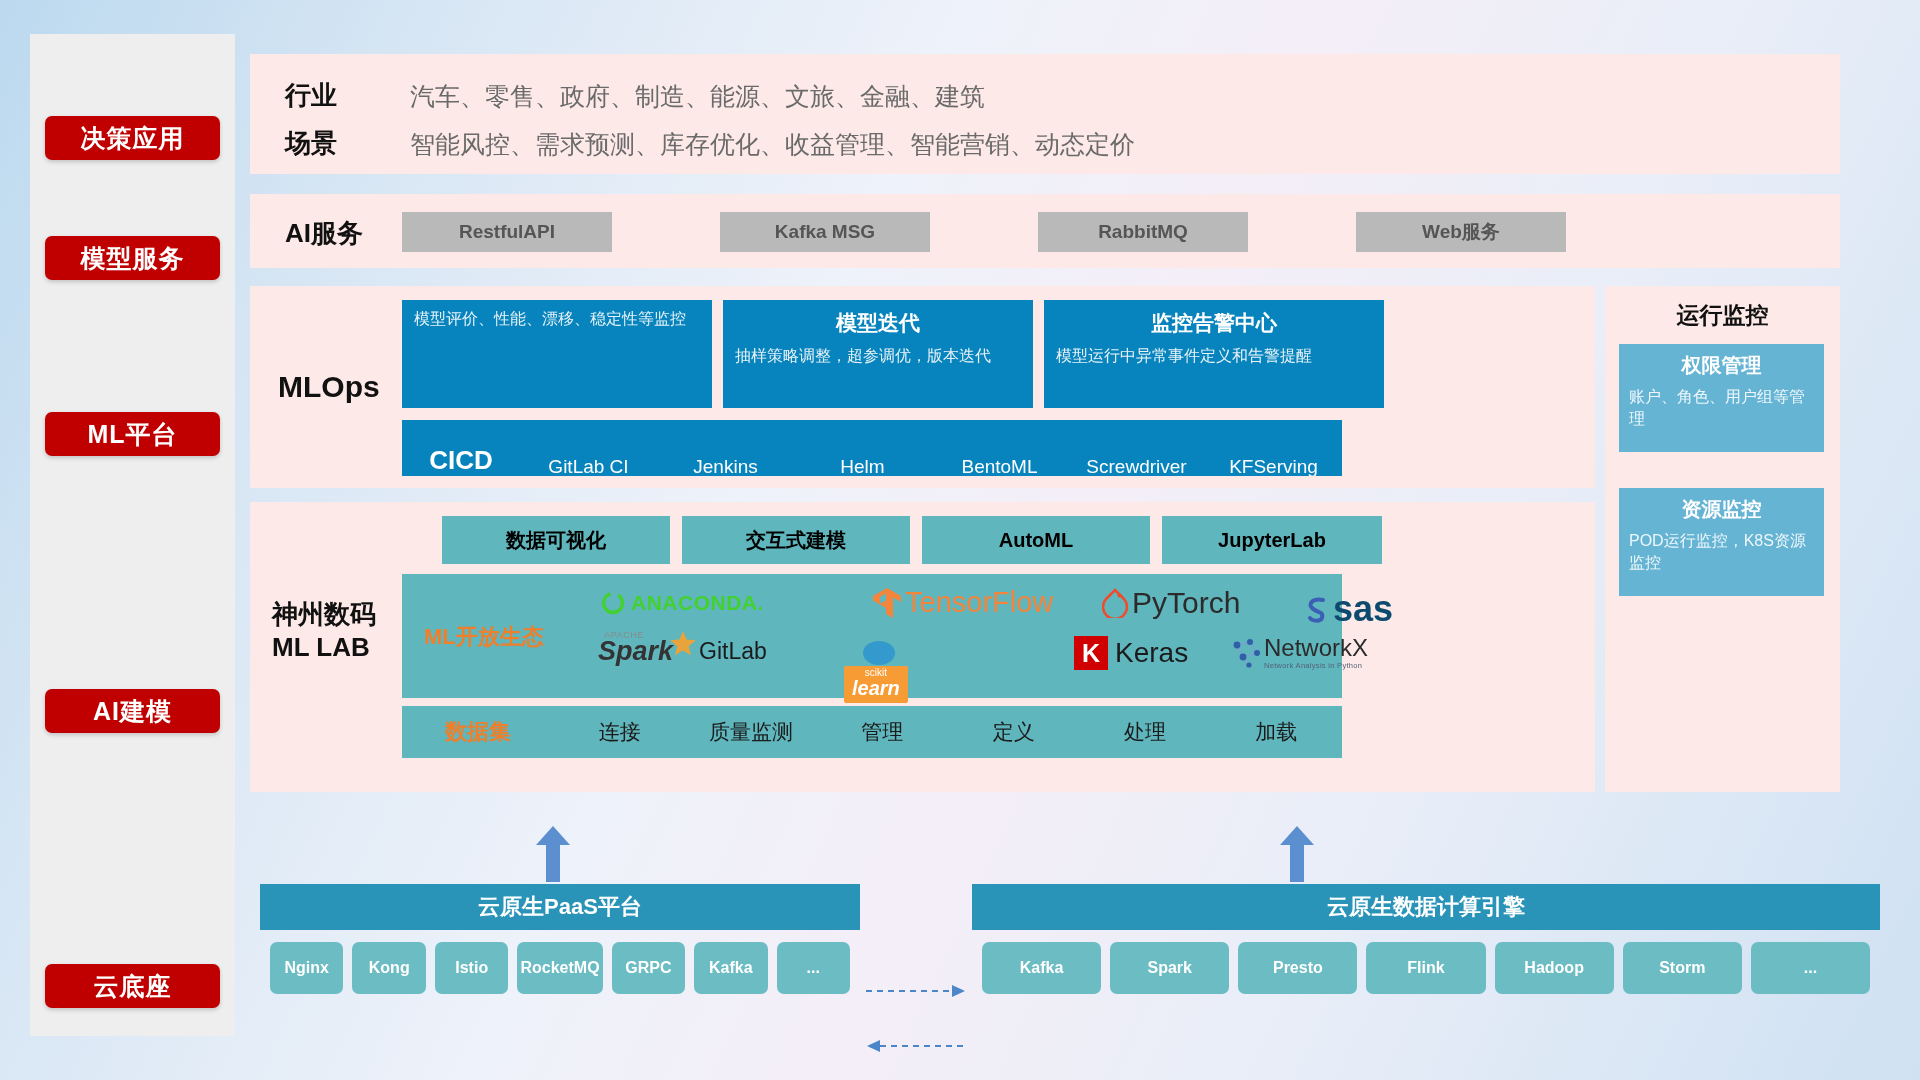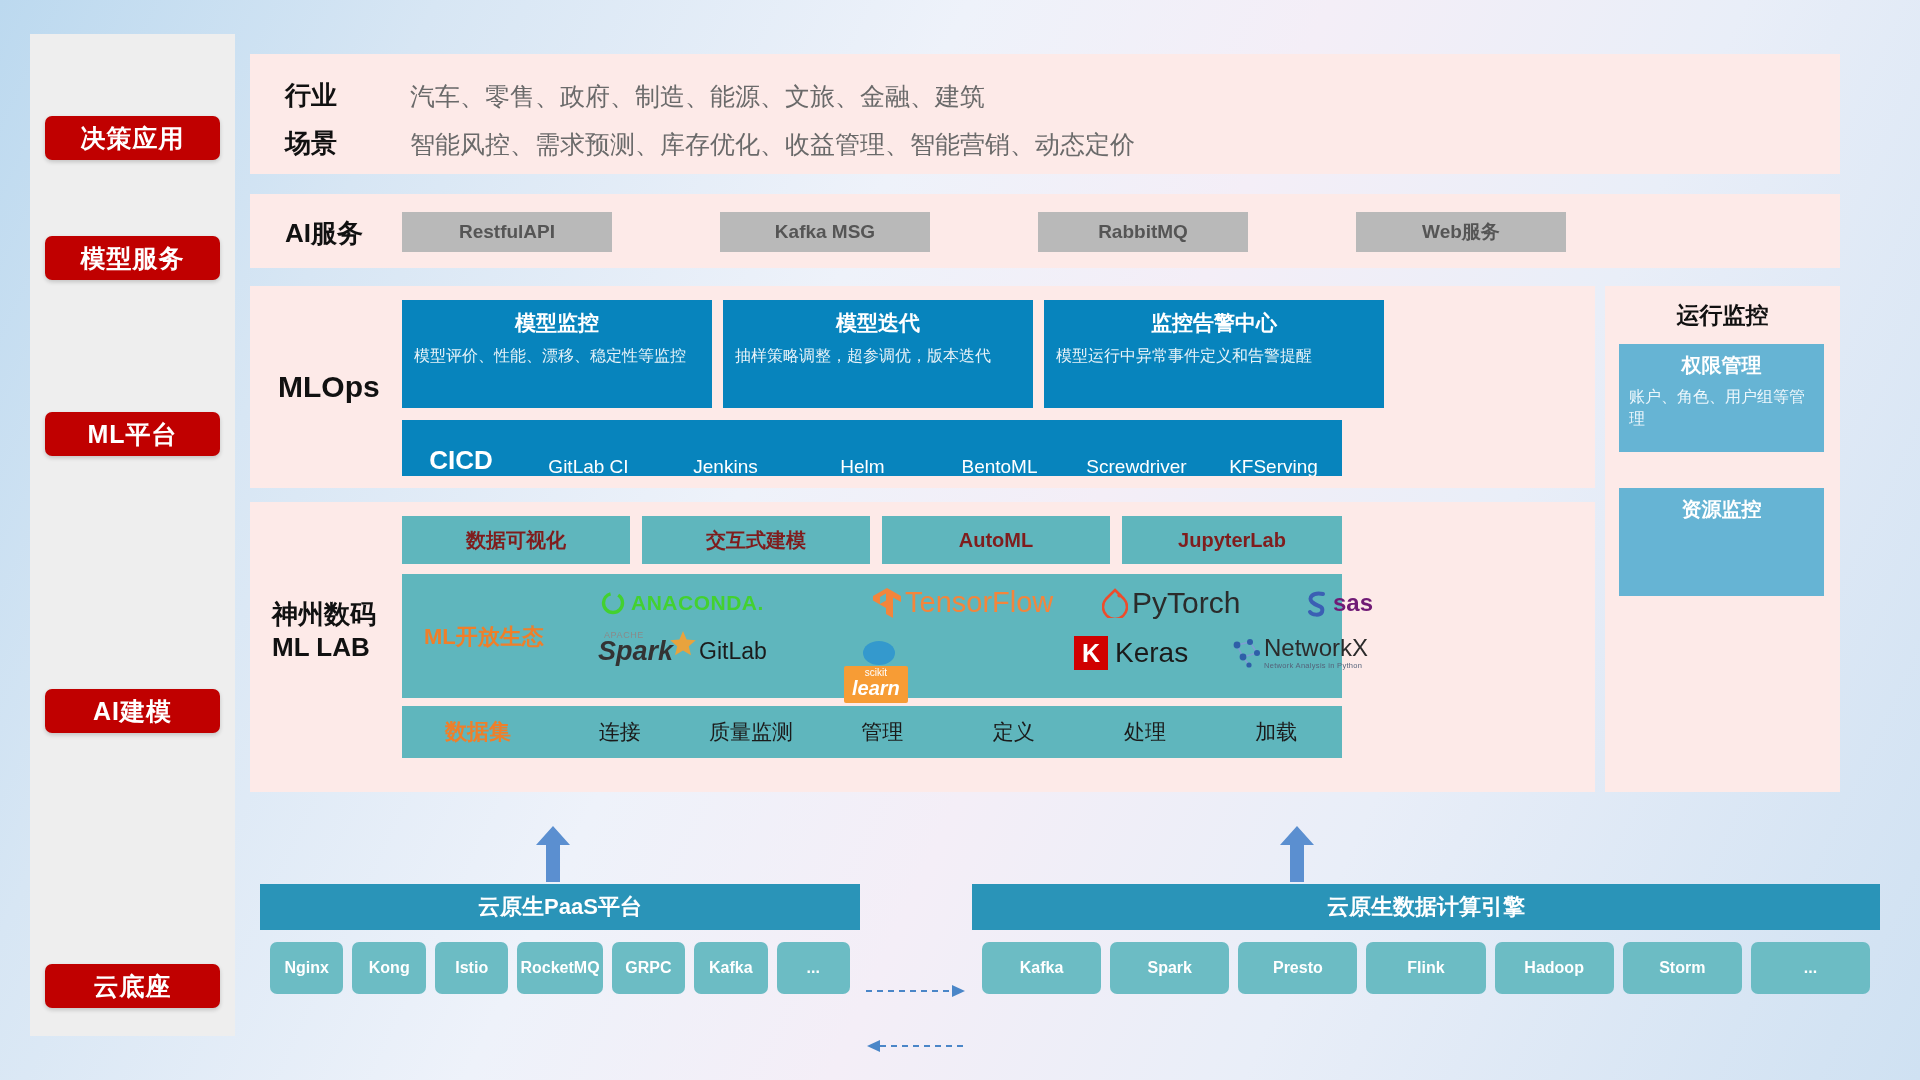--- a/index.html
+++ b/index.html
@@ -60,22 +60,22 @@
   #cicd-bar{
     position:absolute; left:152px; top:134px; width:940px; height:56px;
     background:#0784bd; overflow:hidden; display:flex; align-items:flex-end;
   }
   #cicd-bar .head{ color:#fff; font-size:26px; font-weight:bold; width:118px; text-align:center; flex:none; }
   #cicd-bar .it{ color:#fff; font-size:19px; text-align:center; flex:1 1 0; min-width:0; line-height:1.0; }
 
   
   .lab-tab{
     position:absolute; top:14px; height:48px; width:228px;
-    background:#5fb6bd; color:#7f1d1d; font-size:20px; font-weight:bold;
-    display:flex; align-items:center; justify-content:center;
+    background:#5fb6bd; color:#000000; font-size:20px; font-weight:bold;
+    display:flex; align-items:center; justify-content:center;margin-left:40px;
   }
   #eco-box{
     position:absolute; left:152px; top:72px; width:940px; height:124px;
     background:#5fb6bd;
   }
   #eco-box .eco-label{
     position:absolute; left:22px; top:48px; color:#ef7f2a; font-size:22px; font-weight:bold;
   }
   .logo{ position:absolute; display:flex; align-items:center; }
   #ds-box{
@@ -153,21 +153,20 @@
       </div>
     <div class="svc-box" style="left:1106px">
         <span>Web服务</span>
       </div>
   </div>
 
   <div class="band" id="band-mlops">
     <div class="row-label" style="left:28px; top:82px; font-size:30px;">MLOps</div>
 
     <div class="mlops-card" style="left:152px">
-      <div class="t">模型监控</div>
       <div class="d">模型评价、性能、漂移、稳定性等监控</div>
     </div>
     <div class="mlops-card" style="left:473px">
       <div class="t">模型迭代</div>
       <div class="d">抽样策略调整，超参调优，版本迭代</div>
     </div>
     <div class="mlops-card" style="left:794px; width:340px;">
       <div class="t">监控告警中心</div>
       <div class="d">模型运行中异常事件定义和告警提醒</div>
     </div>
@@ -224,21 +223,21 @@
           <path d="M13 2 L22 11 A12 12 0 1 1 4 11 Z" fill="none" stroke="#ee4c2c" stroke-width="2.6"></path>
           <circle cx="17.5" cy="7.5" r="2.1" fill="#ee4c2c"></circle>
         </svg>
         <span style="color:#2b2b2b; font-size:30px; margin-left:4px;">PyTorch</span>
       </div>
 
       <div class="logo" style="left:900px; top:14px;">
         <svg width="30" height="30" viewBox="0 0 30 30">
           <path d="M21 6 C10 4 6 10 10 14 C15 19 22 17 20 24 C18 28 10 27 8 24" fill="none" stroke="#3b5fb4" stroke-width="4" stroke-linecap="round"></path>
         </svg>
-        <span style="color:#701a75; font-size:24px; font-weight:bold; margin-left:1px;">sas</span>
+        <span style="color:#0c4a6e; font-size:36px; font-weight:bold; margin-left:1px;">sas</span>
       </div>
 
       <div class="logo" style="left:196px; top:62px;">
         <span style="position:relative; display:inline-block;">
           <span style="position:absolute; left:6px; top:-6px; font-size:9px; color:#8a8a8a; letter-spacing:.6px;">APACHE</span>
           <span style="color:#333; font-size:27px; font-weight:bold; font-style:italic;">Spark</span>
         </span>
         <svg width="28" height="28" viewBox="0 0 28 28" style="margin-left:-4px; margin-top:-16px;">
           <polygon points="14,1 17.6,9.6 26.8,10.3 19.8,16.3 22,25.3 14,20.4 6,25.3 8.2,16.3 1.2,10.3 10.4,9.6" fill="#e8a33d"></polygon>
         </svg>
@@ -292,20 +291,21 @@
   </div>
 
   <div class="band" id="band-right">
     <div class="hdr">运行监控</div>
     <div class="mon-card" style="top:58px">
       <div class="t">权限管理</div>
       <div class="d">账户、角色、用户组等管理</div>
     </div>
     <div class="mon-card" style="top:202px">
       <div class="t">资源监控</div>
+      <div class="d">POD运行监控，K8S资源监控</div>
     </div>
   </div>
 </div>
 
 <div id="cloud">
 
   <div class="up-arrow" style="left:286px; top:0px;">
     <svg width="34" height="56" viewBox="0 0 34 56">
         <polygon points="17,0 34,19 24,19 24,56 10,56 10,19 0,19" fill="#5b8fd0"></polygon>
       </svg>

